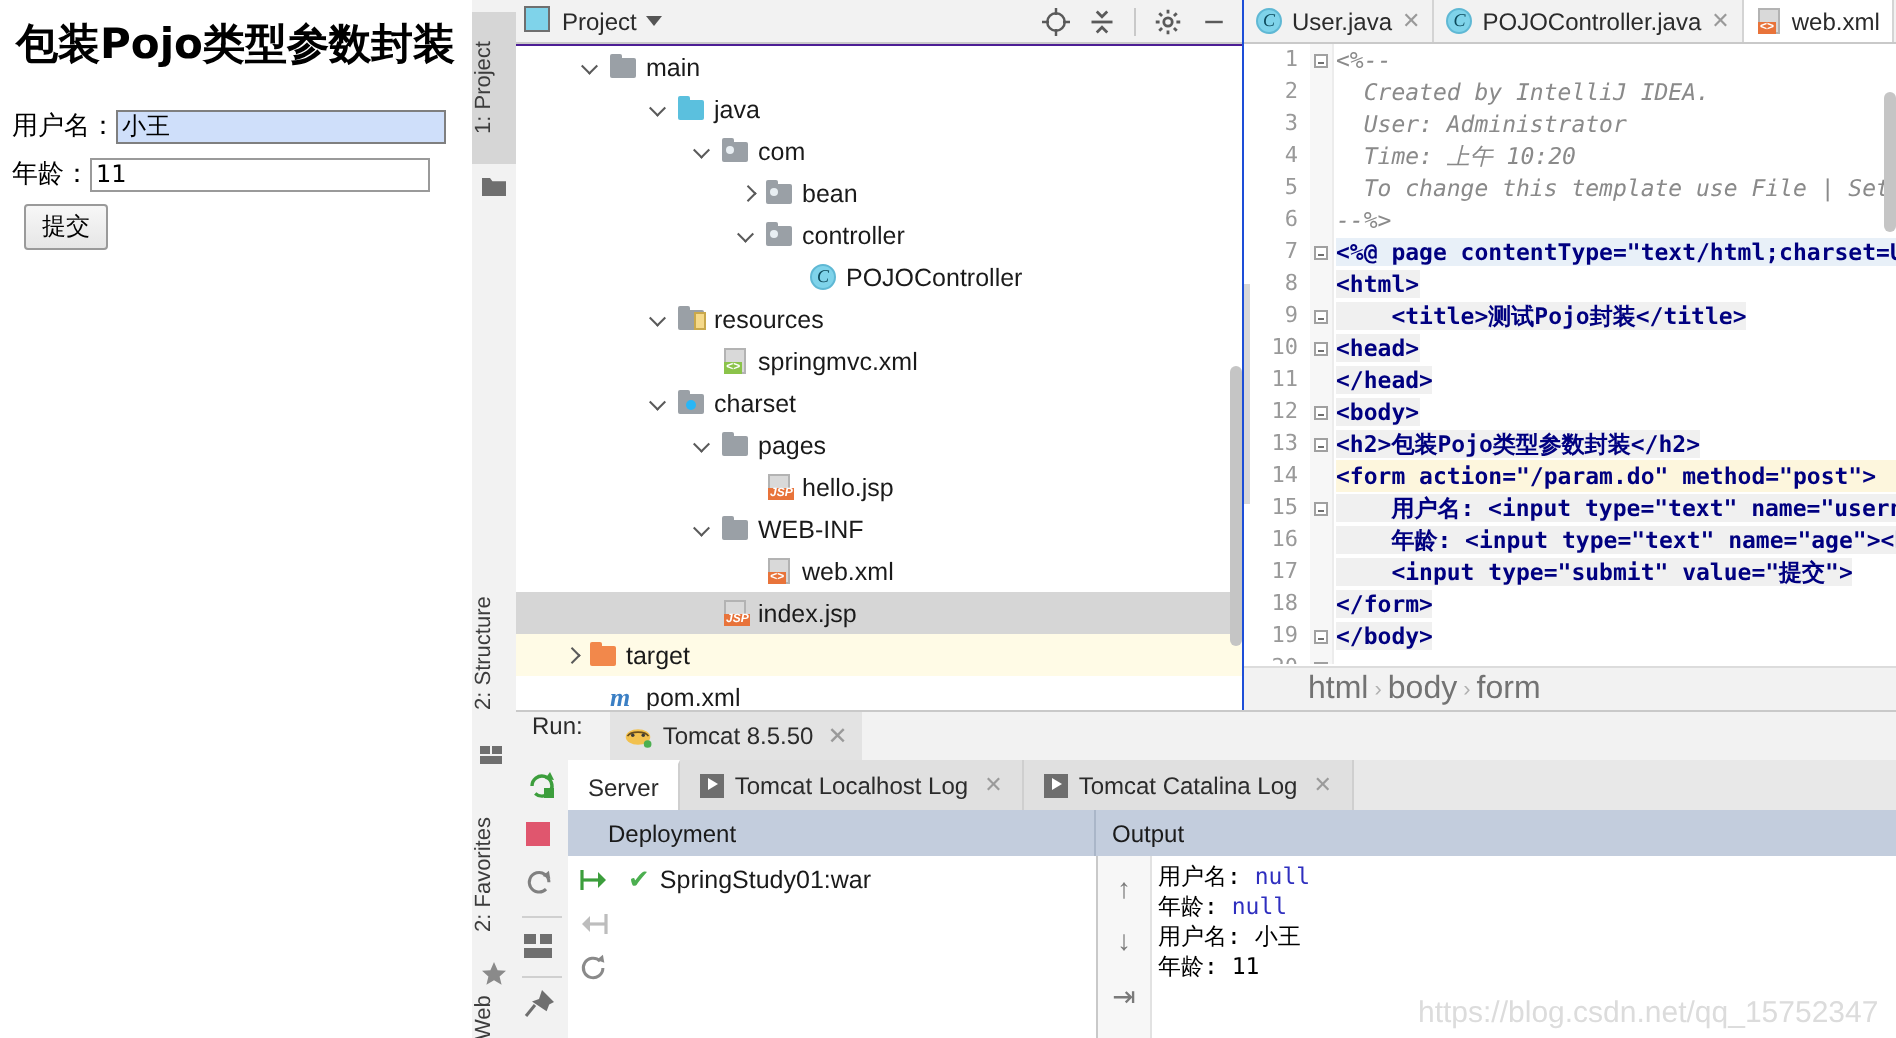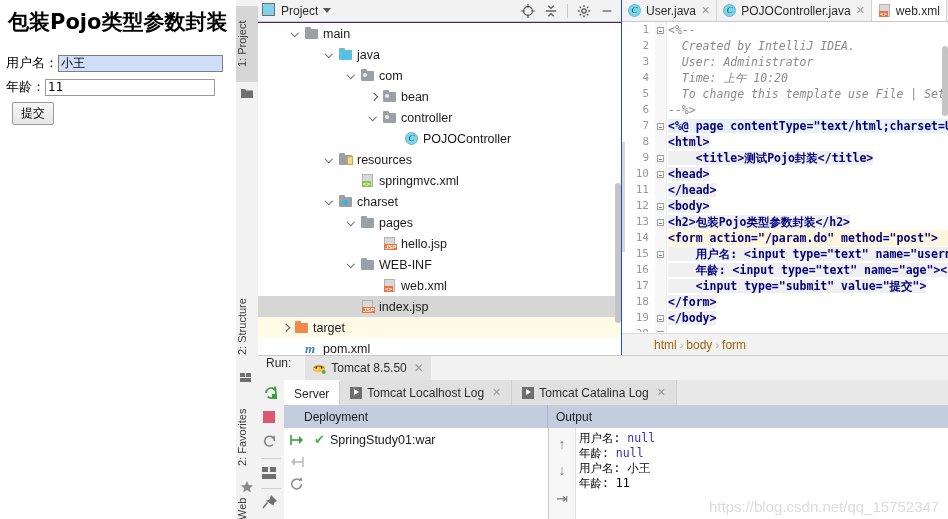--- a/index.html
+++ b/index.html
@@ -117,21 +117,21 @@
   .fold::after{content:"";position:absolute;left:1px;top:2.5px;width:3px;height:1px;background:#707070;}
   .codelines{position:absolute;left:46px;top:0;right:0;height:100%;white-space:nowrap;}
   .cl{height:16px;line-height:16px;white-space:pre;}
   .cl.hl{background:#fdf6dd;}
   .cm{color:#8a8a8a;font-style:italic;}
   .tg{color:#000080;font-weight:bold;}
   .hlbg{background:#f0f0f0;}
   .dir{color:#000080;font-weight:bold;background:#e8f0f8;}
 
   .breadcrumb{position:absolute;left:0;bottom:0;right:0;height:22px;background:#f2f2f2;border-top:1px solid #dcdcdc;display:flex;align-items:center;padding-left:32px;box-sizing:border-box;}
-  .bc{font-size:12px;color:#a16207;margin-right:3px;}
+  .bc{font-size:16px;color:#737373;margin-right:3px;}
   .bcsep{font-size:11px;color:#b0b0b0;margin-right:3px;}
 
   .edit-vscroll{position:absolute;right:0;top:24px;width:6px;height:70px;background:#c5c5c5;border-radius:3px;}
   .code-left-marker{position:absolute;left:0;top:120px;width:3px;height:110px;background:#d8d8d8;}
 
   
   .runpanel{position:absolute;left:22px;top:355px;right:0;bottom:0;background:#f2f2f2;border-top:1px solid #c9c9c9;}
   .runhdr{height:24px;display:flex;align-items:flex-start;background:#f2f2f2;padding-left:8px;box-sizing:border-box;}
   .runhdr .lbl{font-size:12px;color:#2b2b2b;margin-right:14px;}
   .runtab{display:flex;align-items:center;background:#e3e3e3;height:24px;padding:0 7px;font-size:12px;color:#2b2b2b;}

